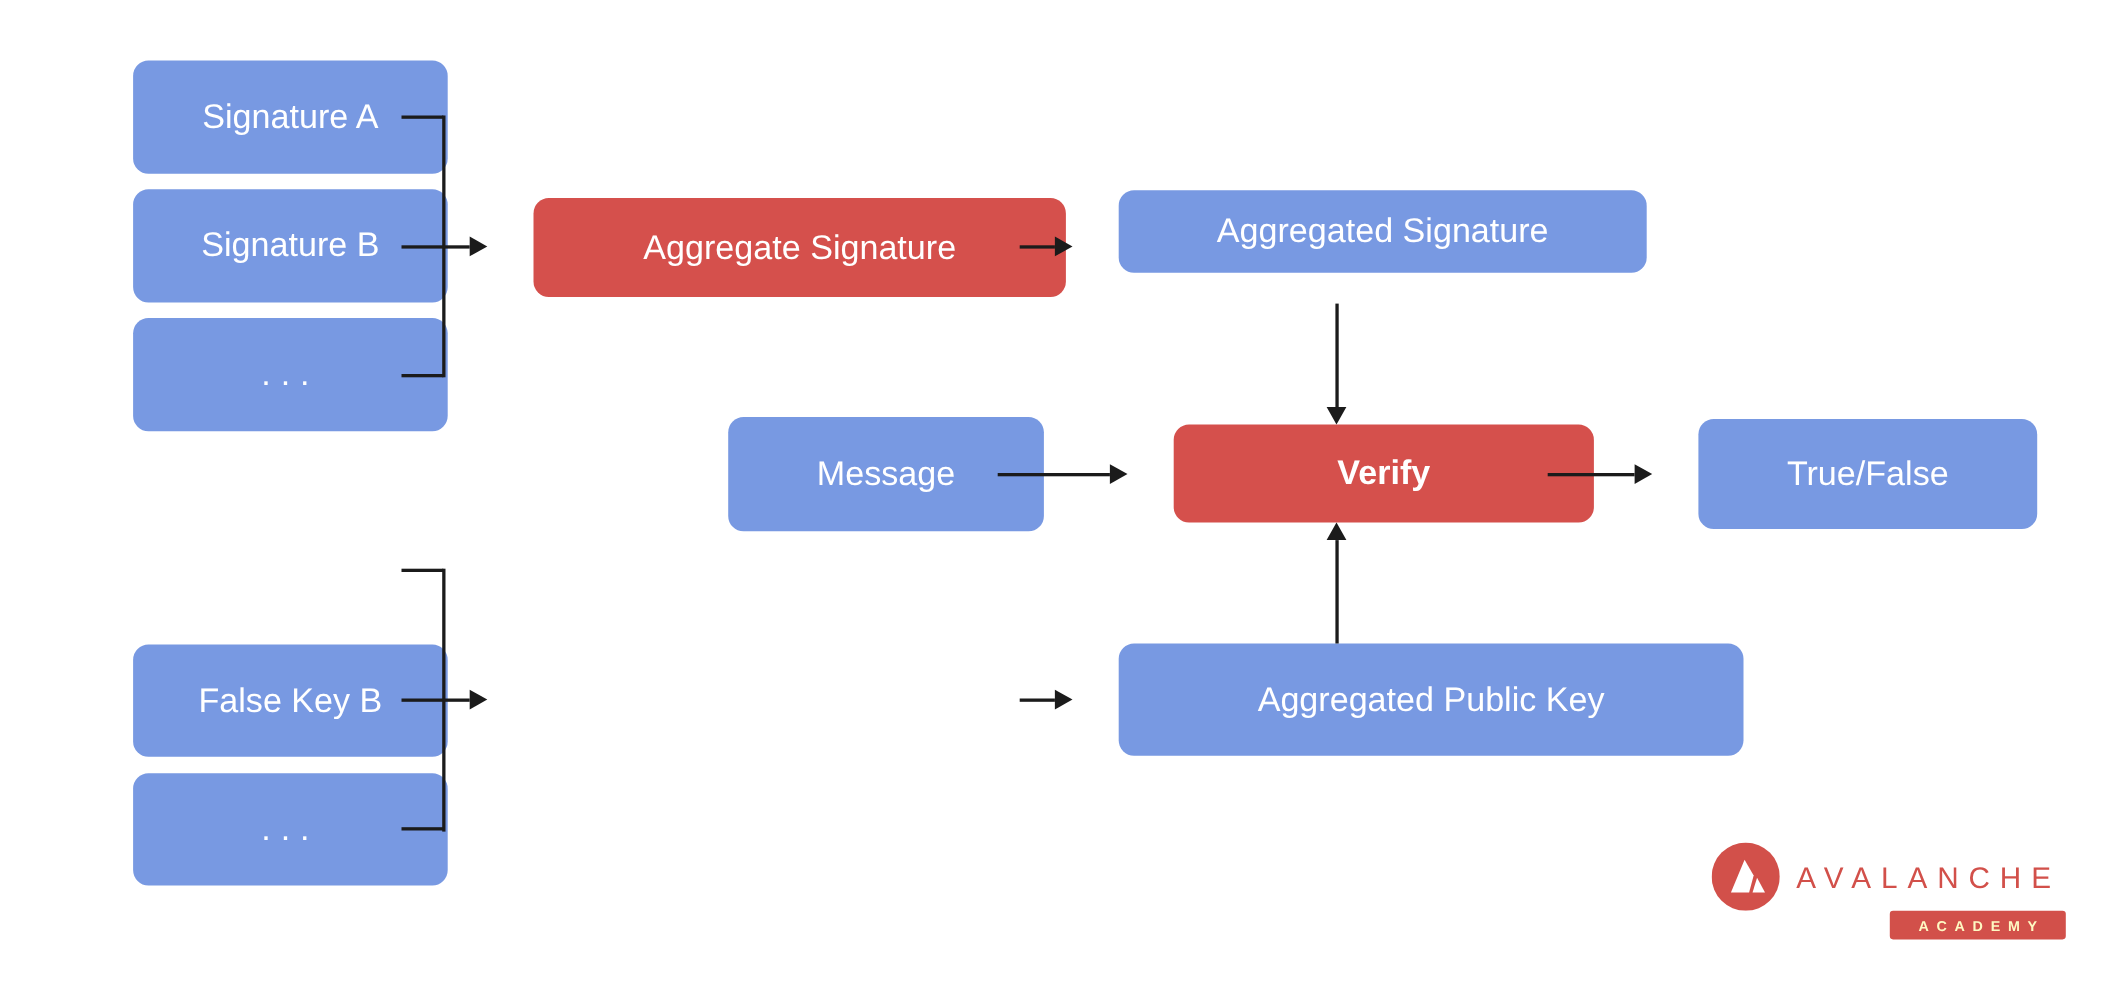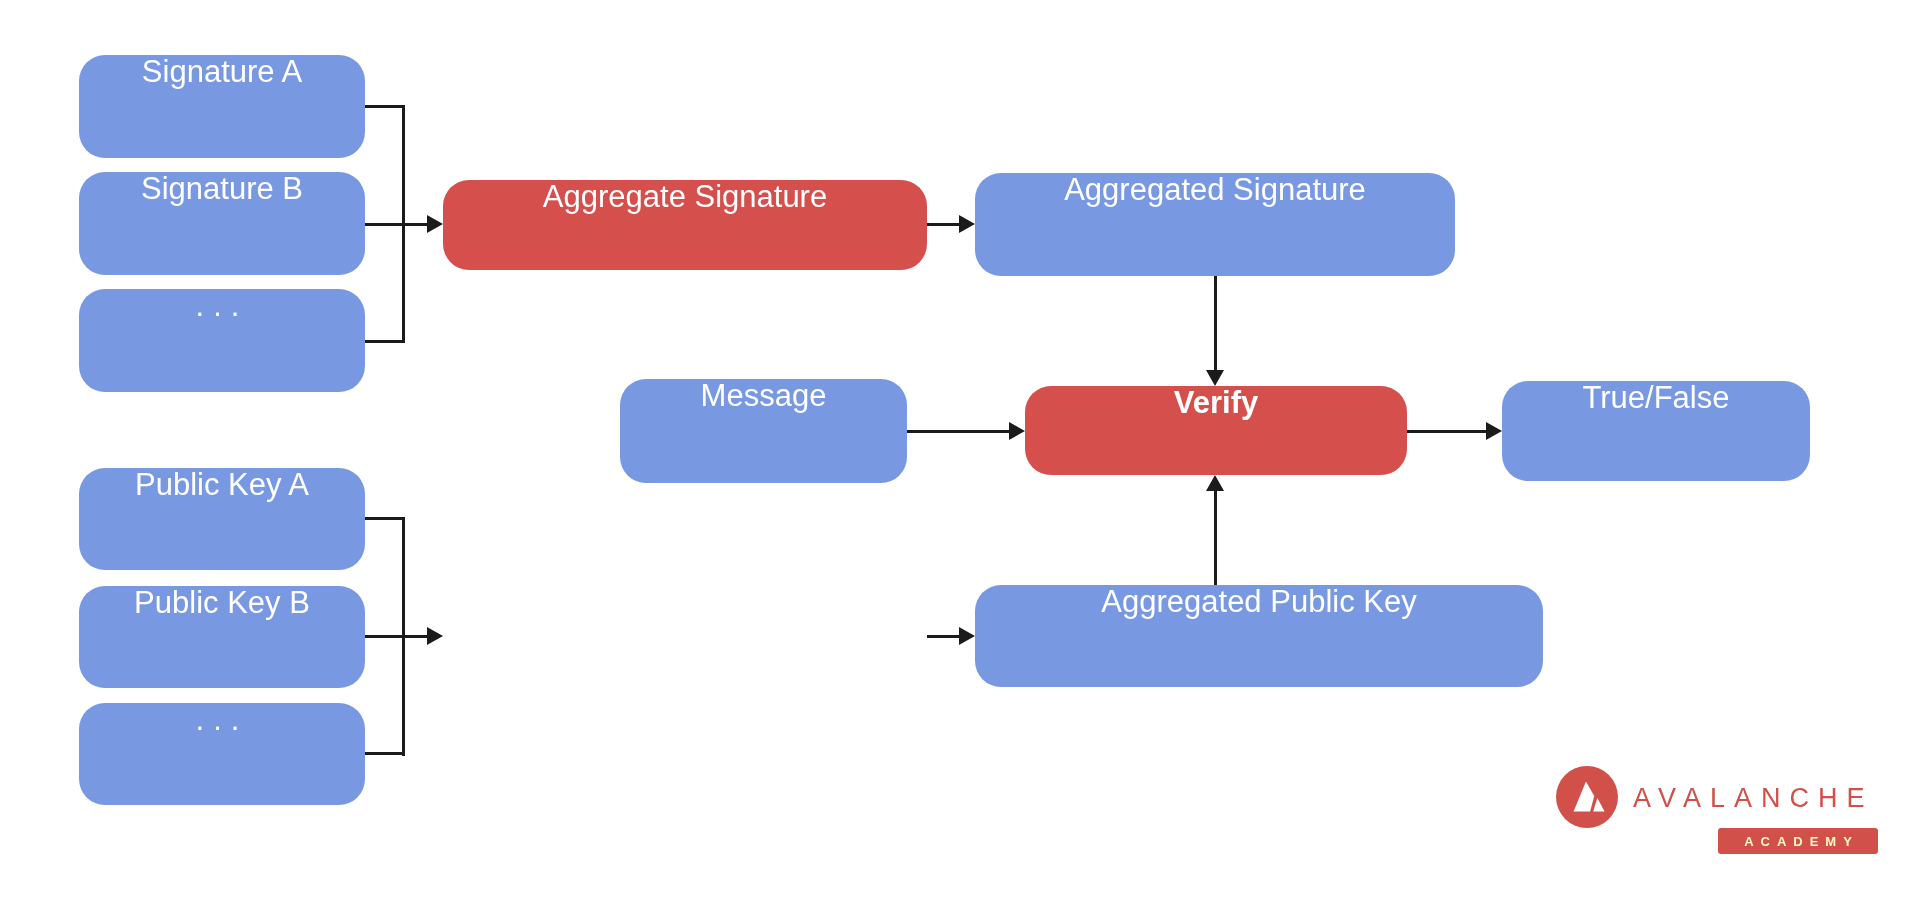--- a/index.html
+++ b/index.html
@@ -5,26 +5,27 @@
   html,body{margin:0;padding:0;background:#ffffff;}
   #canvas{
     position:relative;
     width:1920px;height:904px;
     background:#ffffff;
     font-family:"Liberation Sans", sans-serif;
     overflow:hidden;
   }
   .node{
     position:absolute;
-    display:flex;align-items:flex-start;justify-content:center;
-    border-radius:26px;
+    display:flex;align-items:center;justify-content:center;
+    border-radius:14px;
     color:#ffffff;
     font-size:31px;
     text-align:center;
     line-height:1.1;
+    margin-left:42px;
   }
   .node.blue{background:#7899E2;}
   .node.red{background:#D5504C;}
   .node.bold{font-weight:bold;}
   .node .dots{letter-spacing:9px;}
   .edge{position:absolute;background:#1B1B1B;}
   .ah{position:absolute;width:0;height:0;}
   .ah.right{border-top:9px solid transparent;border-bottom:9px solid transparent;border-left:16px solid #1B1B1B;}
   .ah.down{border-left:9px solid transparent;border-right:9px solid transparent;border-top:16px solid #1B1B1B;}
   .ah.up{border-left:9px solid transparent;border-right:9px solid transparent;border-bottom:16px solid #1B1B1B;}
@@ -49,35 +50,32 @@
   <div class="node blue" style="left:79px;top:55px;width:286px;height:103px">
     <span>Signature A</span>
   </div>
   <div class="node blue" style="left:79px;top:172px;width:286px;height:103px">
     <span>Signature B</span>
   </div>
   <div class="node blue" style="left:79px;top:289px;width:286px;height:103px">
     <span class="dots">...</span>
   </div>
 
-  <div class="node blue" style="left:79px;top:468px;width:286px;height:102px">
-    <span>Public Key A</span>
-  </div>
   <div class="node blue" style="left:79px;top:586px;width:286px;height:102px">
-    <span>Public Key B</span>
+    <span>False Key B</span>
   </div>
   <div class="node blue" style="left:79px;top:703px;width:286px;height:102px">
     <span class="dots">...</span>
   </div>
 
   <div class="node red" style="left:443px;top:180px;width:484px;height:90px">
     <span>Aggregate Signature</span>
   </div>
 
-  <div class="node blue" style="left:975px;top:173px;width:480px;height:103px">
+  <div class="node blue" style="left:975px;top:173px;width:480px;height:75px">
     <span>Aggregated Signature</span>
   </div>
   <div class="node blue" style="left:975px;top:585px;width:568px;height:102px">
     <span>Aggregated Public Key</span>
   </div>
 
   <div class="node blue" style="left:620px;top:379px;width:287px;height:104px">
     <span>Message</span>
   </div>
   <div class="node red bold" style="left:1025px;top:386px;width:382px;height:89px">

